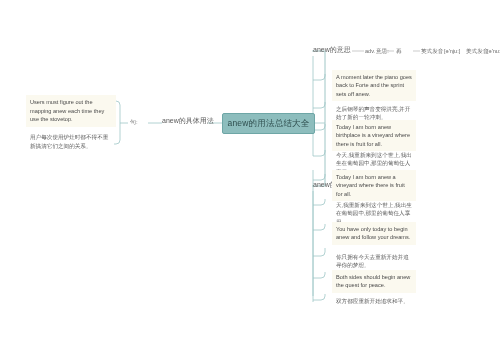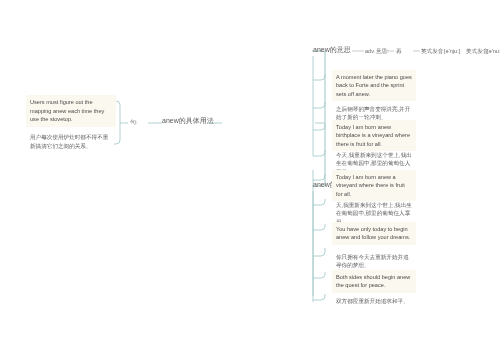--- a/index.html
+++ b/index.html
@@ -135,20 +135,21 @@
       <path d="M313 180 L321 180 Q325 180 325 176 L325 174"></path>
       <path d="M313 205 L321 205 Q325 205 325 201 L325 199"></path>
       <path d="M313 230 L321 230 Q325 230 325 226 L325 224"></path>
       <path d="M313 256 L321 256 Q325 256 325 252 L325 248"></path>
       <path d="M313 278 L321 278 Q325 278 325 274 L325 272"></path>
       <path d="M313 300 L321 300 Q325 300 325 296 L325 294"></path>
       <path d="M313 170 L313 302"></path>
     </g>
   </svg>
 
+  <div class="node central">anew的用法总结大全</div>
 
   <div class="branch-label" style="left:162px; top:117px;">anew的具体用法</div>
 
   <div class="mini-label" style="left:130px; top:118px;">句:</div>
 
   <div class="left-en" style="left:26px; top:95px;">Users must figure out the mapping anew each time they use the stovetop.</div>
 
   <div class="left-cn" style="left:26px; top:130px;">用户每次使用炉灶时都不得不重新搞清它们之间的关系。</div>
 
   <div class="branch-label" style="left:313px; top:46px;">anew的意思</div>

